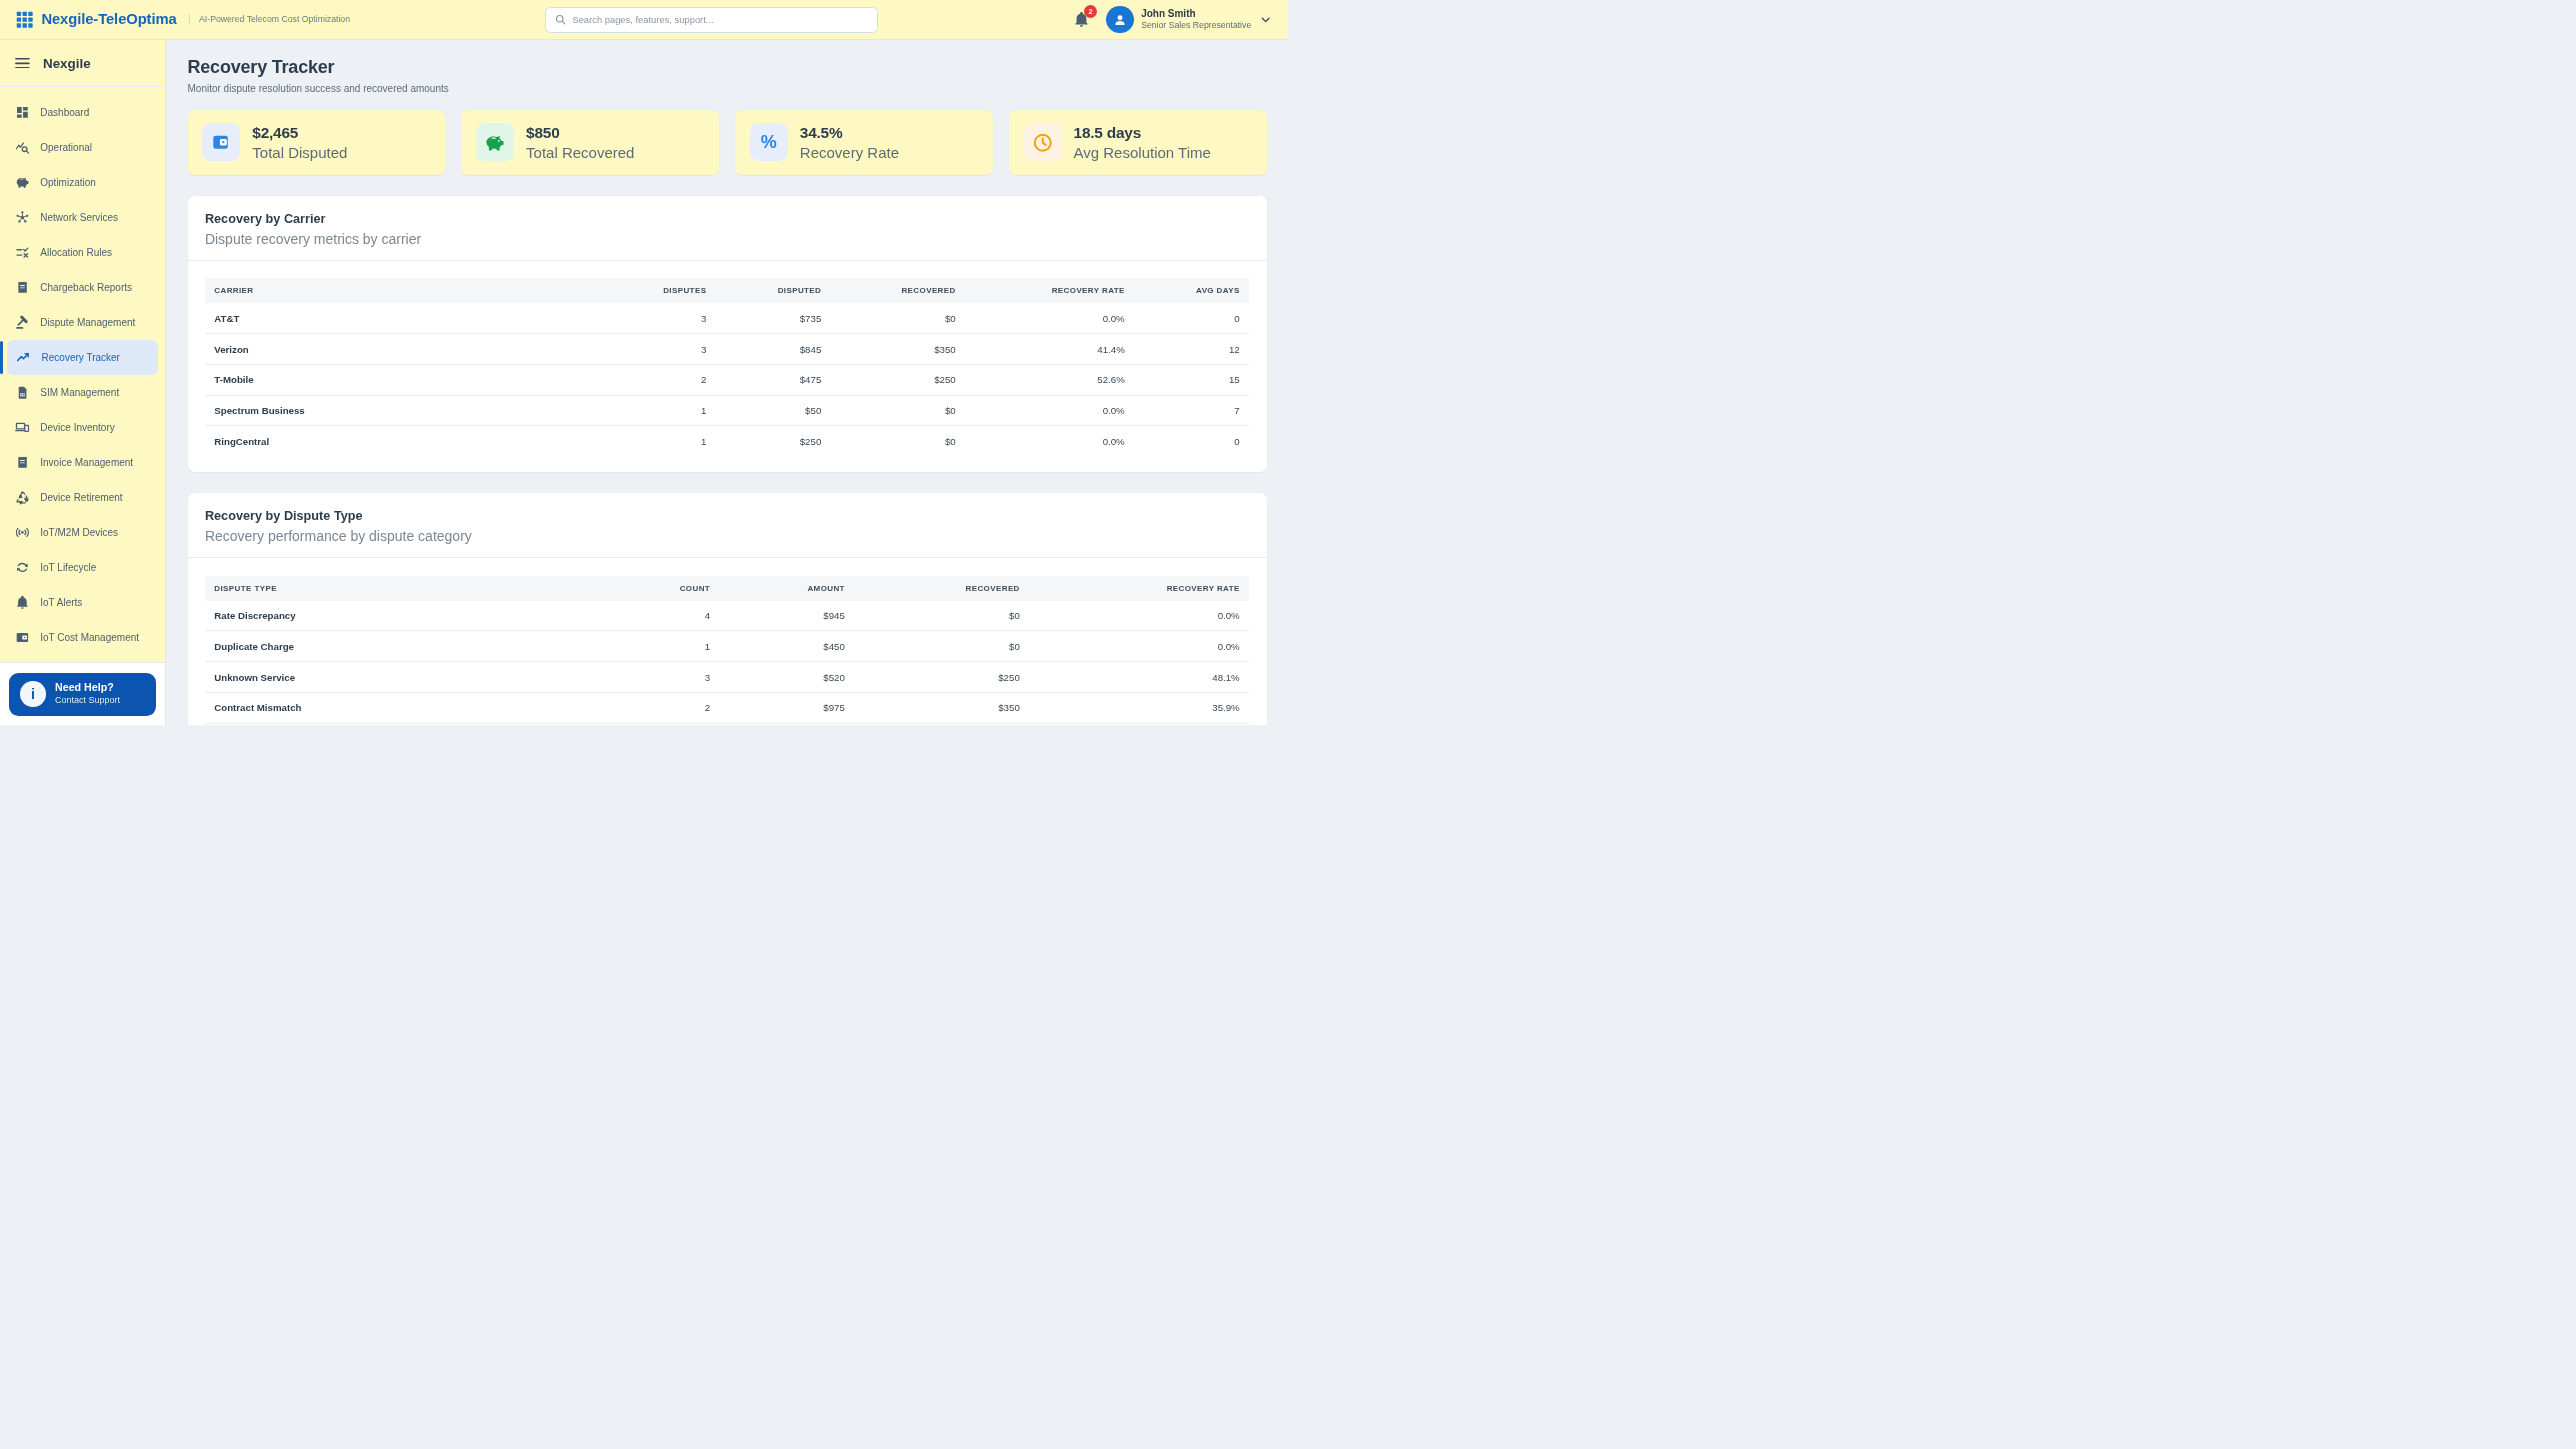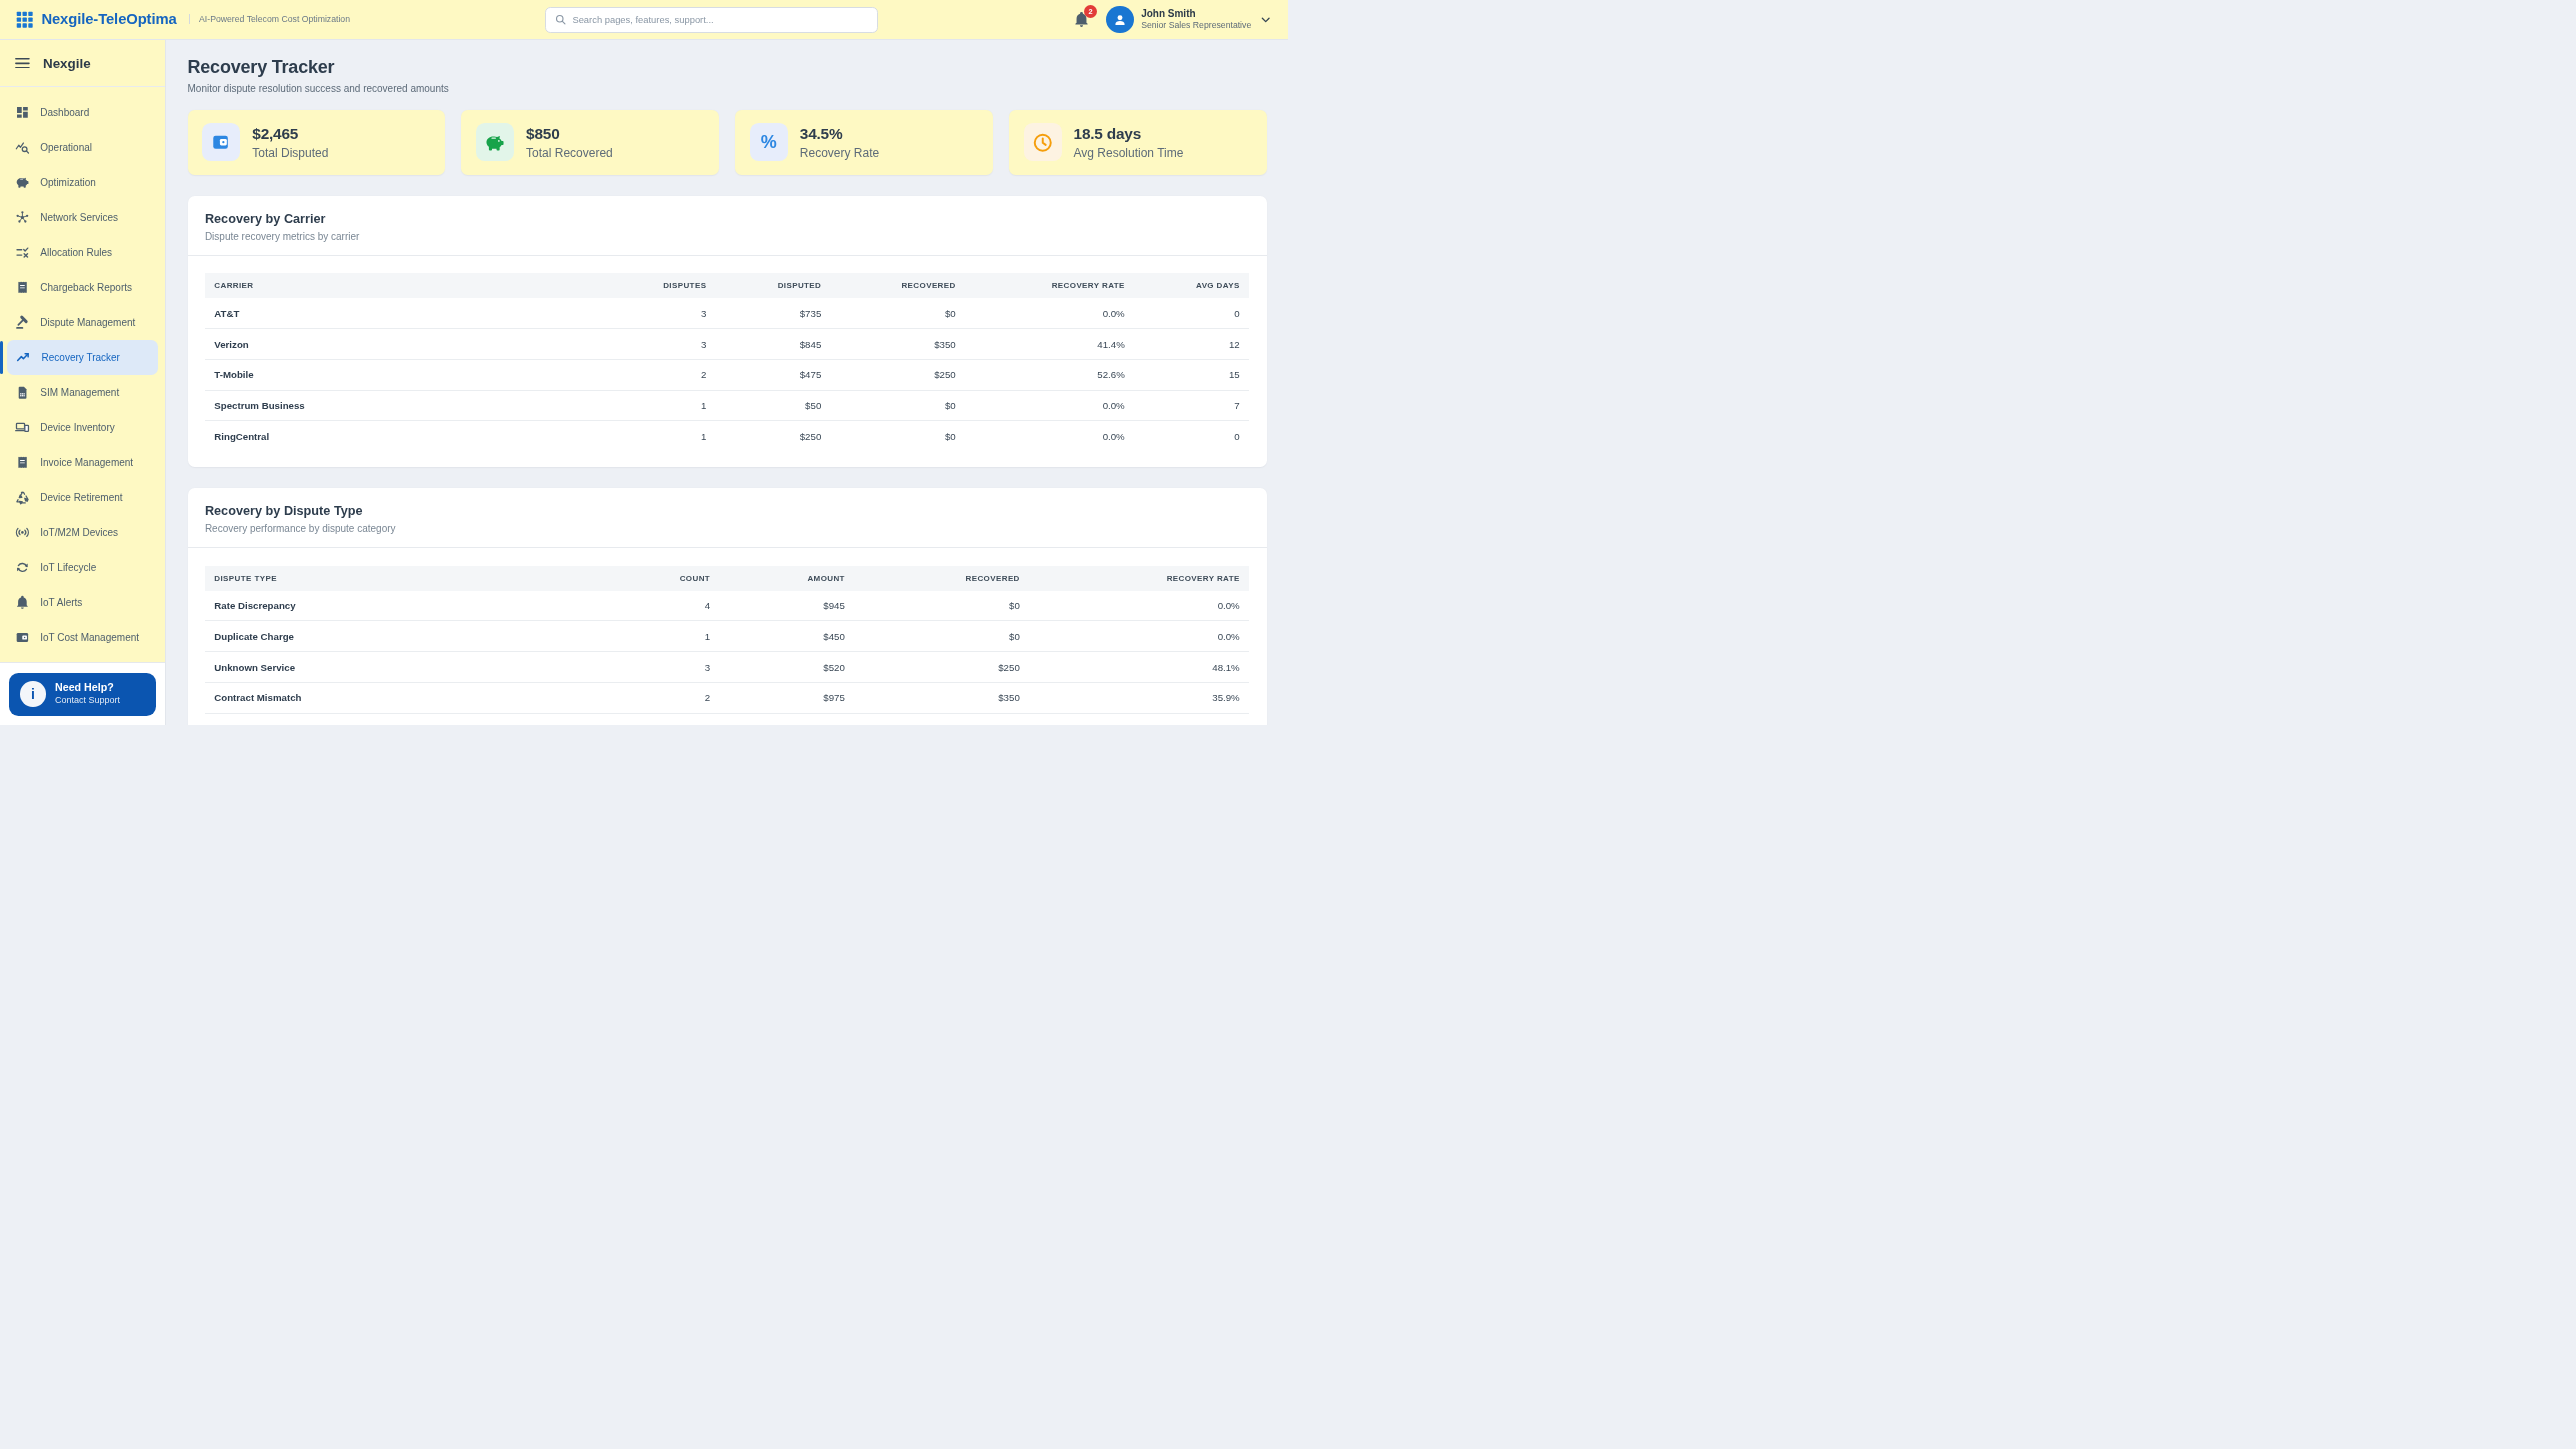--- a/index.html
+++ b/index.html
@@ -51,26 +51,26 @@
   .page-subtitle { font-size:10px; color:#5d6b79; margin-top:4.7px; }
 
   .stats { display:flex; gap:16px; margin-top:16px; }
   .stat-card { flex:1; background:#fef9c3; border-radius:6.7px; padding:13.4px 14.8px; display:flex; align-items:center; gap:12px; box-shadow:0 0.7px 1.3px rgba(16,24,40,.05); }
   .stat-icon { width:38px; height:38px; border-radius:8.7px; display:flex; align-items:center; justify-content:center; flex:0 0 auto; }
   .stat-icon.blue { background:#e7edfb; color:#2d87e2; }
   .stat-icon.green { background:#e2f5e9; color:#17a34a; }
   .stat-icon.orange { background:#fdf3e2; color:#f59e0b; }
   .pct-glyph { font-size:18px; font-weight:700; color:#2d87e2; }
   .stat-value { font-size:15.4px; font-weight:700; color:#2e3d4d; letter-spacing:-0.2px; }
-  .stat-label { font-size:12px; color:#5d6b79; margin-top:2.7px; }
+  .stat-label { font-size:15px; color:#5d6b79; margin-top:2.7px; }
 
   .section-card { background:#fff; border-radius:6.7px; margin-top:21px; padding-top:16px; box-shadow:0 0.7px 1.3px rgba(16,24,40,.05); overflow:hidden; }
   .section-head { padding:0 17.4px 13.4px; border-bottom:0.7px solid #e7eaee; }
   .section-title { font-size:12.7px; font-weight:700; color:#2e3d4d; }
-  .section-subtitle { font-size:10px; color:#7a8794; margin-top:4.7px; }
+  .section-subtitle { font-size:14px; color:#7a8794; margin-top:4.7px; }
   .tbl-wrap { padding:17.4px 17.4px 16px; }
   table { width:100%; border-collapse:collapse; }
   thead th { background:#f4f6f8; font-size:8px; font-weight:700; letter-spacing:0.4px; color:#3f4d5a; text-align:right; padding:8px 9.4px; white-space:nowrap; }
   thead th:first-child { text-align:left; }
   tbody td { font-size:9.7px; color:#3a4856; text-align:right; padding:9.4px; border-top:0.7px solid #eaedf0; white-space:nowrap; }
   tbody tr:first-child td { border-top:none; }
   tbody td:first-child { text-align:left; font-weight:700; color:#2e3d4d; }
   .col-wide { width:38%; }
 </style>
 </head>

